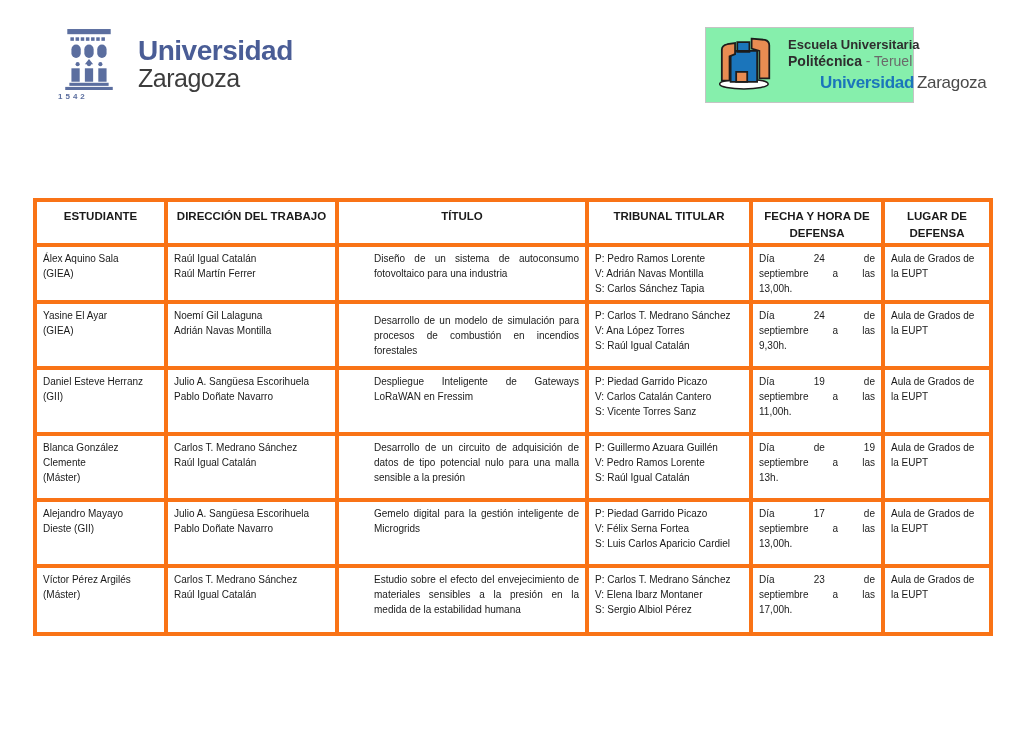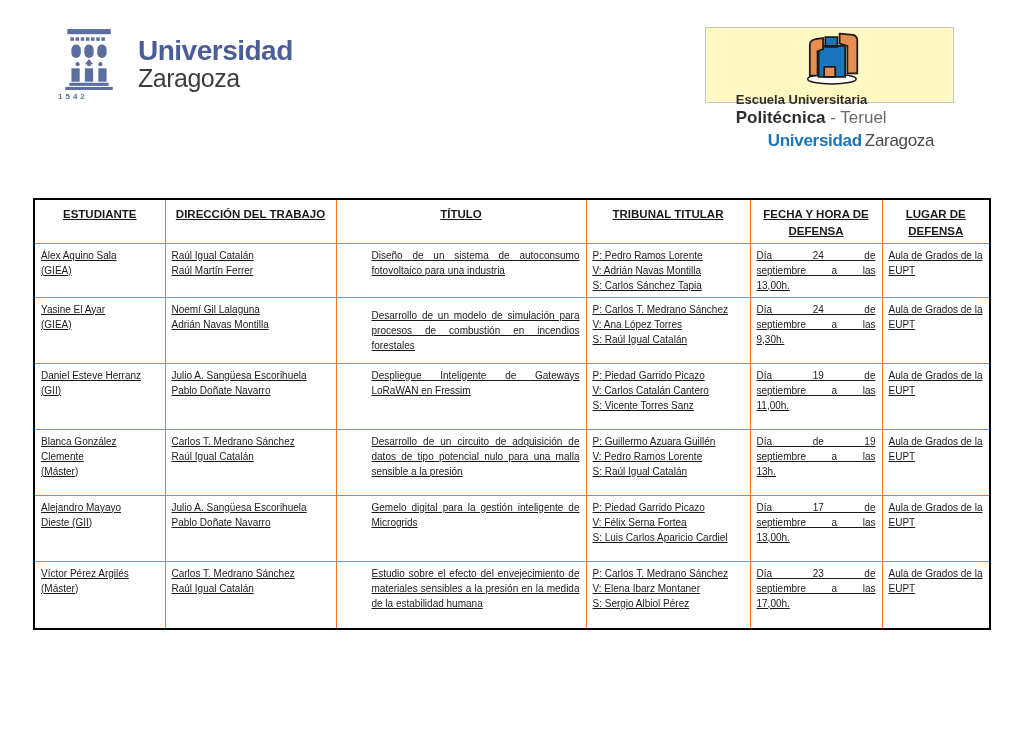--- a/index.html
+++ b/index.html
@@ -8,40 +8,40 @@
   .page { position:relative; width:1024px; height:730px; background:#fff; overflow:hidden; }
 
   
   .logo-left { position:absolute; left:58px; top:28px; display:flex; align-items:flex-start; }
   .uz-icon-wrap { display:flex; flex-direction:column; align-items:flex-start; width:66px; }
   .uz-year { font-size:8px; letter-spacing:3px; color:#5b6e9f; font-weight:bold; margin-top:2px; }
   .uz-text { margin-left:14px; padding-top:8px; }
   .uz-line1 { font-size:28px; font-weight:bold; color:#4a5d96; line-height:1.05; letter-spacing:-0.5px; }
   .uz-line2 { font-size:25px; color:#3d3d3d; line-height:1.1; letter-spacing:-0.5px; }
 
-  .logo-right { position:absolute; left:705px; top:27px; width:249px; height:76px;
-                border:1px solid #c4c4c4; background:#fef9c3; display:flex; align-items:center;flex-direction:column; }
+  .logo-right { position:absolute; left:705px; top:27px; width:209px; height:76px;
+                border:1px solid #c4c4c4; background:#86efac; display:flex; align-items:center; }
   .eupt-icon-wrap { margin-left:7px; flex:0 0 auto; }
   .eupt-text { margin-left:11px; }
   .eupt-l1 { font-size:13px; font-weight:bold; color:#2e2e2e; line-height:1.2; }
-  .eupt-l2 { font-size:17px; line-height:1.2; }
+  .eupt-l2 { font-size:14px; line-height:1.2; }
   .eupt-l2 .b { font-weight:bold; color:#2e2e2e; }
   .eupt-l2 .r { color:#6a6a6a; }
   .eupt-l3 { font-size:17px; margin-top:3px; letter-spacing:-0.3px;margin-left:32px; }
   .eupt-l3 .b { font-weight:bold; color:#1b75bb; }
   .eupt-l3 .r { color:#4a4a4a; margin-left:3px; }
 
   
   .doc-title { position:absolute; left:0; top:136px; width:100%; text-align:center;
                font-size:18px; font-weight:bold; color:#0d0d0d; letter-spacing:0.2px; }
 
   
   table.schedule { position:absolute; left:33px; top:198px; width:956px;
                    border-collapse:collapse; table-layout:fixed; border:2px solid #000; }
-  .schedule th, .schedule td { border:1px solid #f97316; vertical-align:top;text-decoration:underline; }
+  .schedule th, .schedule td { border:4px solid #f97316; vertical-align:top; }
   .schedule thead tr { height:44px; }
   .schedule th { font-size:11.5px; font-weight:bold; text-align:center; padding:6px 3px 2px 3px; line-height:1.45; }
   .schedule td { font-size:10px; line-height:1.5; padding:4px 6px; }
   .schedule td.pre { white-space:pre-line; }
   .schedule td.just { text-align:justify;padding-left:35px; }
   .schedule td.date .date-line { text-align:justify; text-align-last:justify; }
   .schedule td.date .date-line:last-child { text-align-last:left; }
   tbody tr:nth-child(1) { height:54px; }
   tbody tr:nth-child(2) { height:66px; }
   tbody tr:nth-child(3) { height:66px; }

